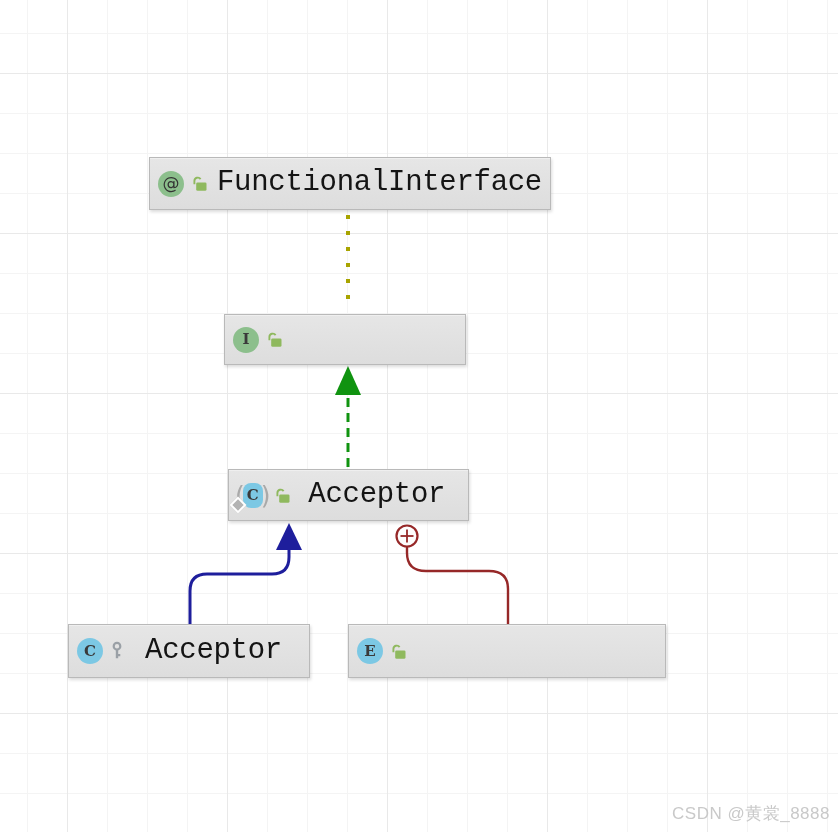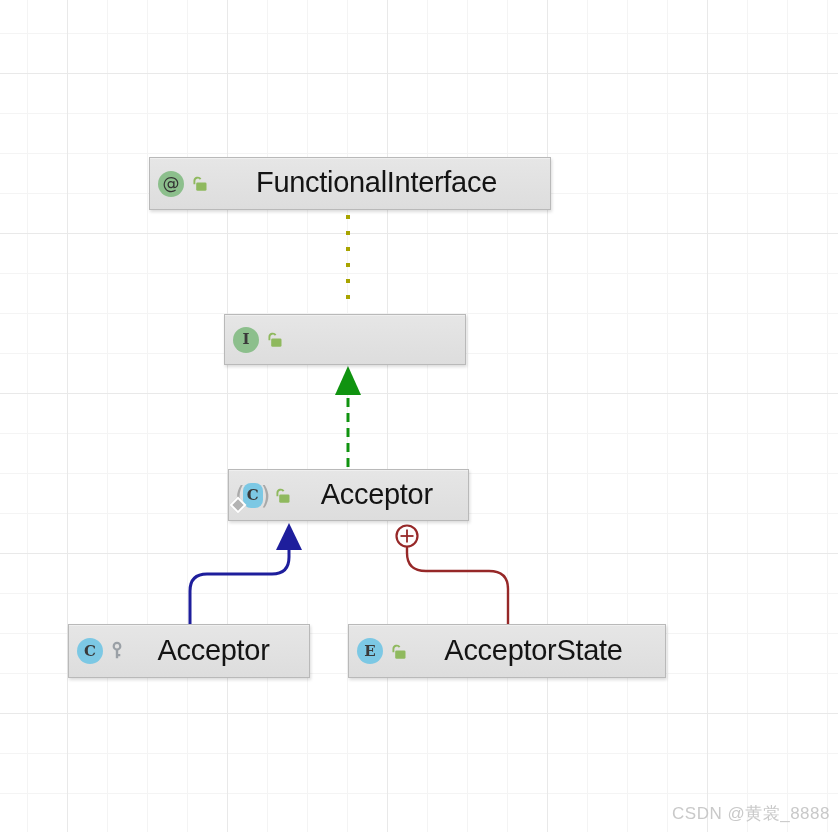--- a/index.html
+++ b/index.html
@@ -19,21 +19,21 @@
   .node{
     position:absolute;display:flex;align-items:center;
     padding:0 8px;box-sizing:border-box;
     background:linear-gradient(#e6e6e6,#dddddd);
     border:1px solid #b9b9b9;
     box-shadow:inset 0 1px 0 #efefef,1px 2px 3px rgba(0,0,0,.14);
     cursor:default;
   }
   .node .label{
     flex:1;text-align:center;font-size:29px;color:#141414;
-    padding:0 6px 2px 4px;white-space:nowrap;letter-spacing:-.3px;
+    padding:0 6px 2px 4px;white-space:nowrap;letter-spacing:-.3px;font-family:Liberation Mono, monospace;
   }
   .kind-icon{
     width:26px;height:26px;border-radius:50%;flex:0 0 auto;
     display:flex;align-items:center;justify-content:center;margin-right:7px;
   }
   .green-circle{background:#8cbf8c;}
   .blue-circle{background:#7cc8e4;}
   .kind-letter{font-family:"DejaVu Serif",serif;font-size:15px;font-weight:bold;color:#3a3a3a;line-height:1;}
   .kind-letter.at{font-family:"DejaVu Sans",sans-serif;font-size:17px;font-weight:normal;color:#333;}
   .vis-icon{flex:0 0 auto;display:flex;align-items:center;margin-right:4px;}
@@ -142,17 +142,16 @@
   <div class="node" style="left:348px;top:624px;width:318px;height:54px">
     <span class="kind-icon blue-circle">
       <span class="kind-letter">E</span>
     </span>
     <span class="vis-icon">
       <svg width="18" height="17" viewBox="0 0 18 17" aria-hidden="true">
         <path d="M3.4 9.2 V5.9 A3.4 3.4 0 0 1 9.6 4.1" fill="none" stroke-width="1.9" stroke="#8fb95e"></path>
         <rect x="5.2" y="7.4" width="10.3" height="8.4" rx="1.4" fill="#8fb95e"></rect>
       </svg>
     </span>
-    <span class="label">AcceptorState</span>
   </div>
 
   <div class="watermark">CSDN @黄裳_8888</div>
 </div>
 
 </body></html>

